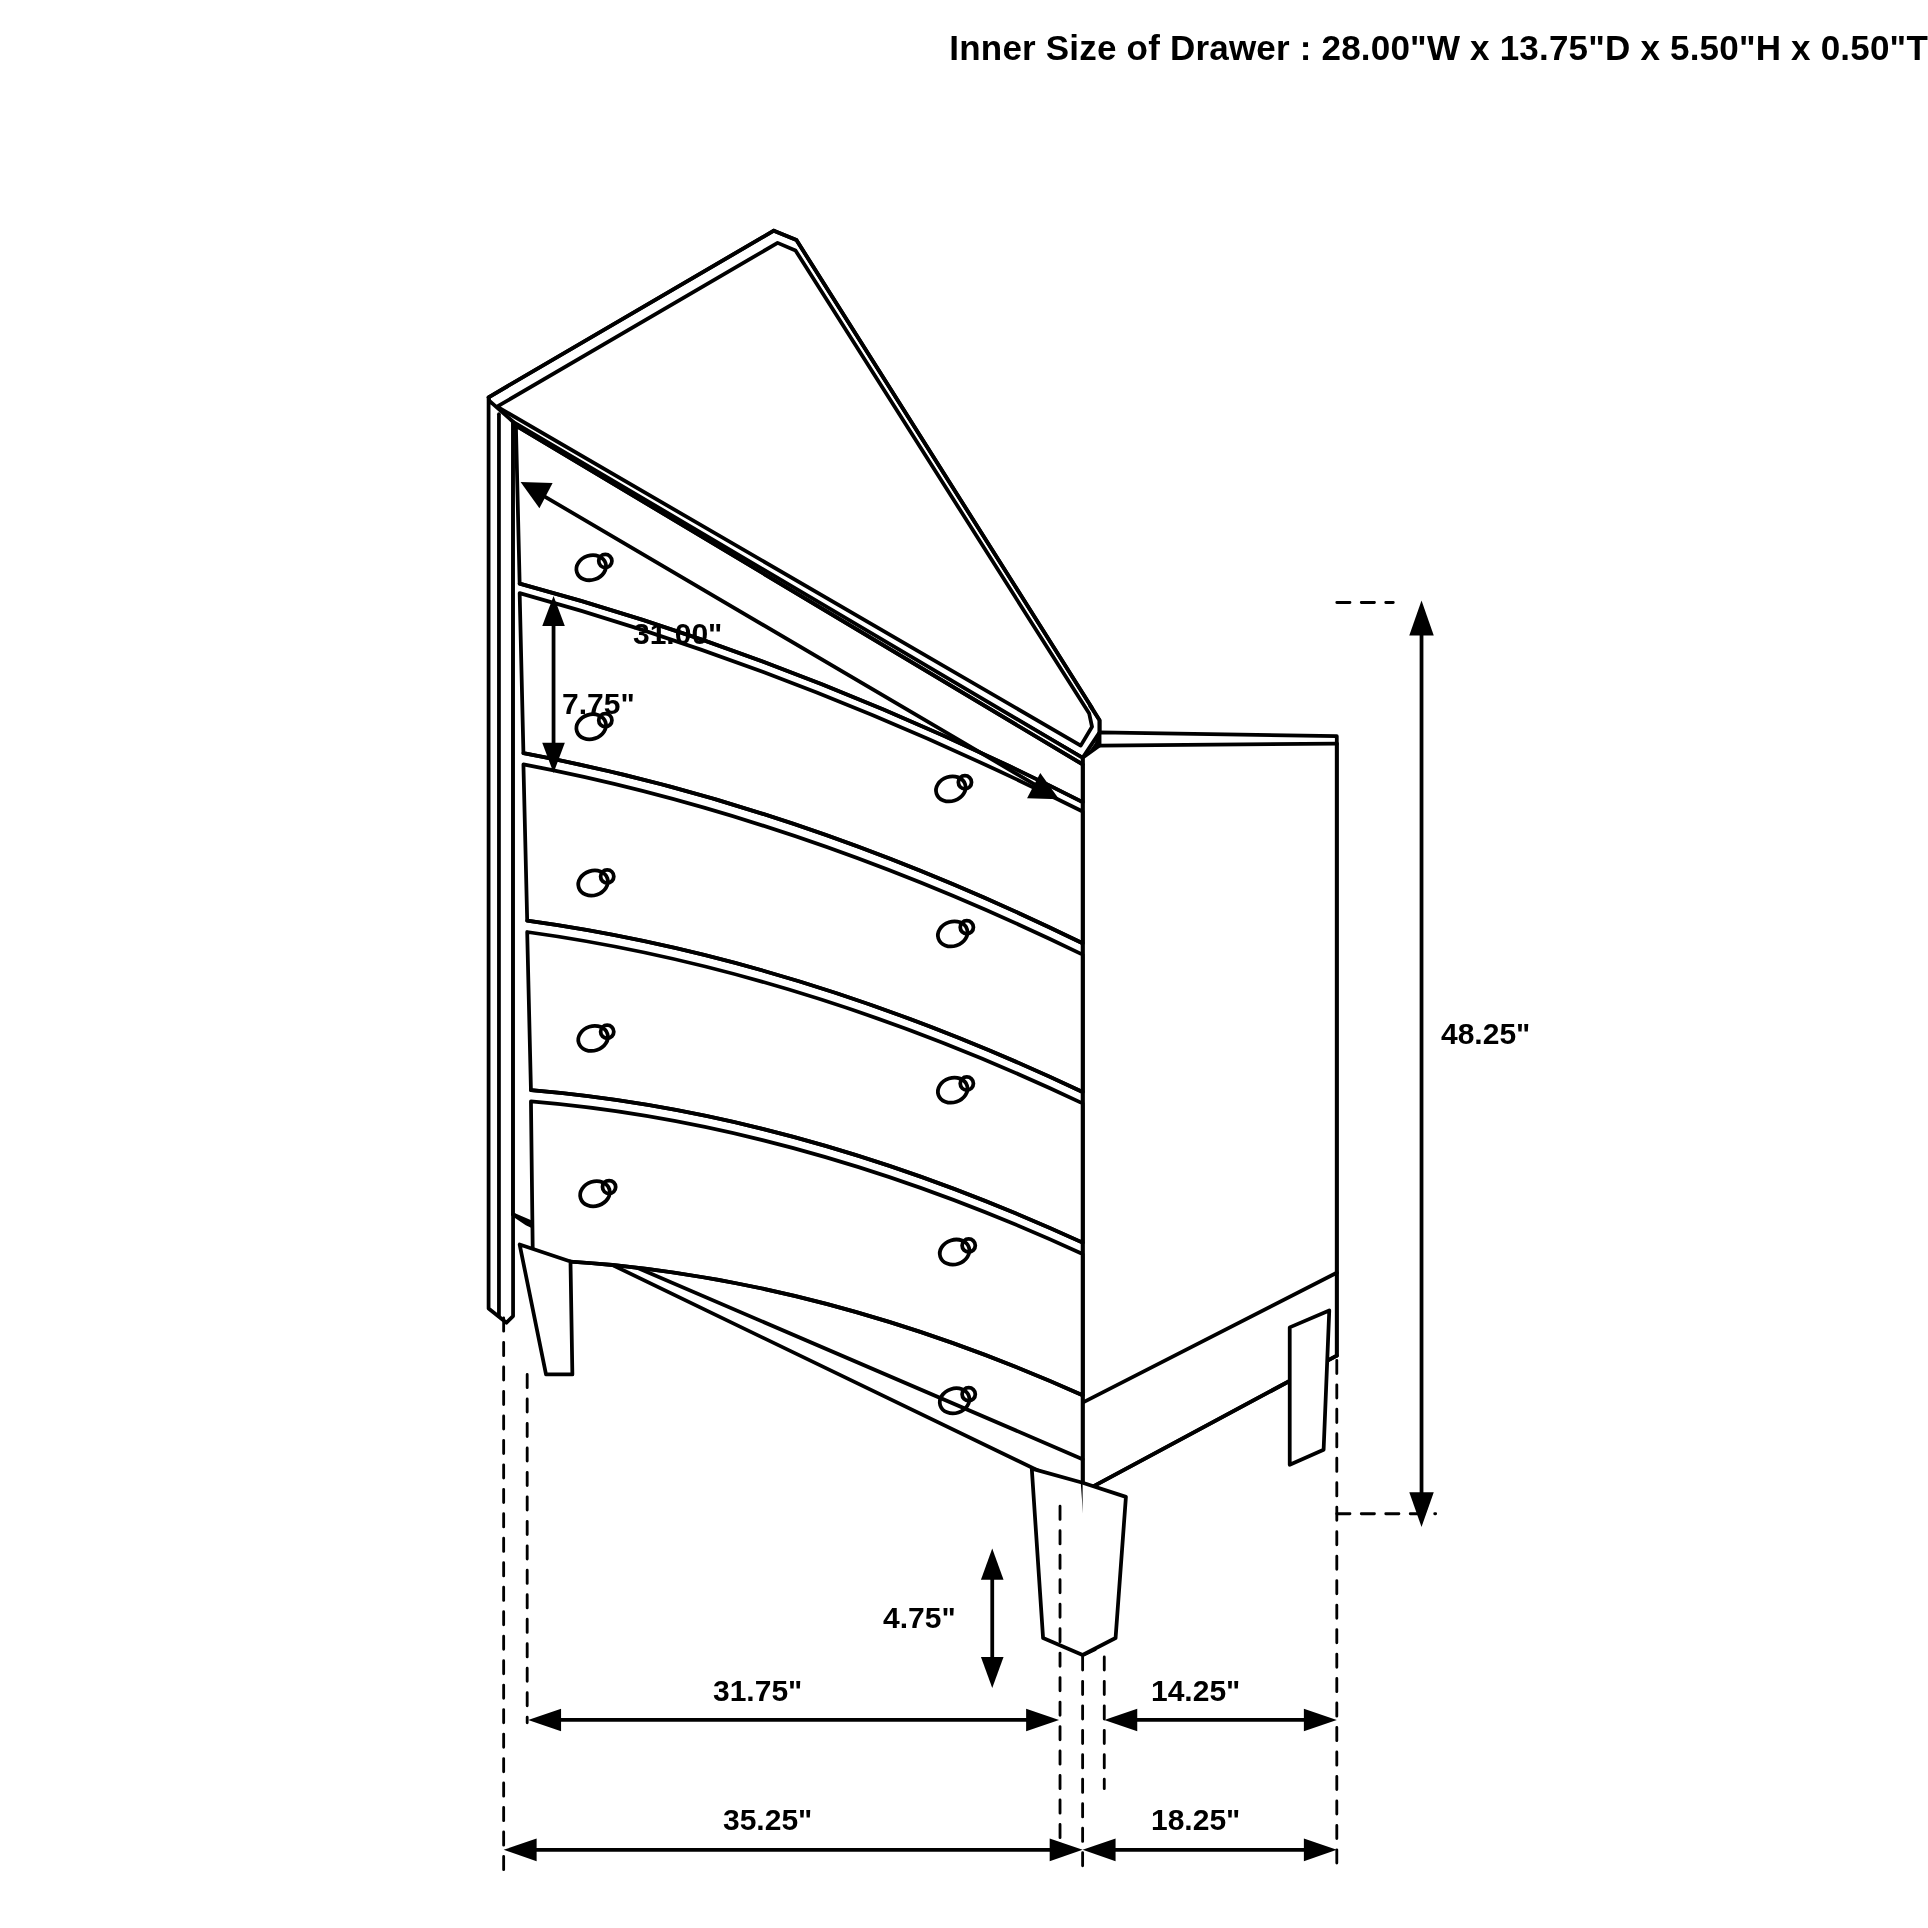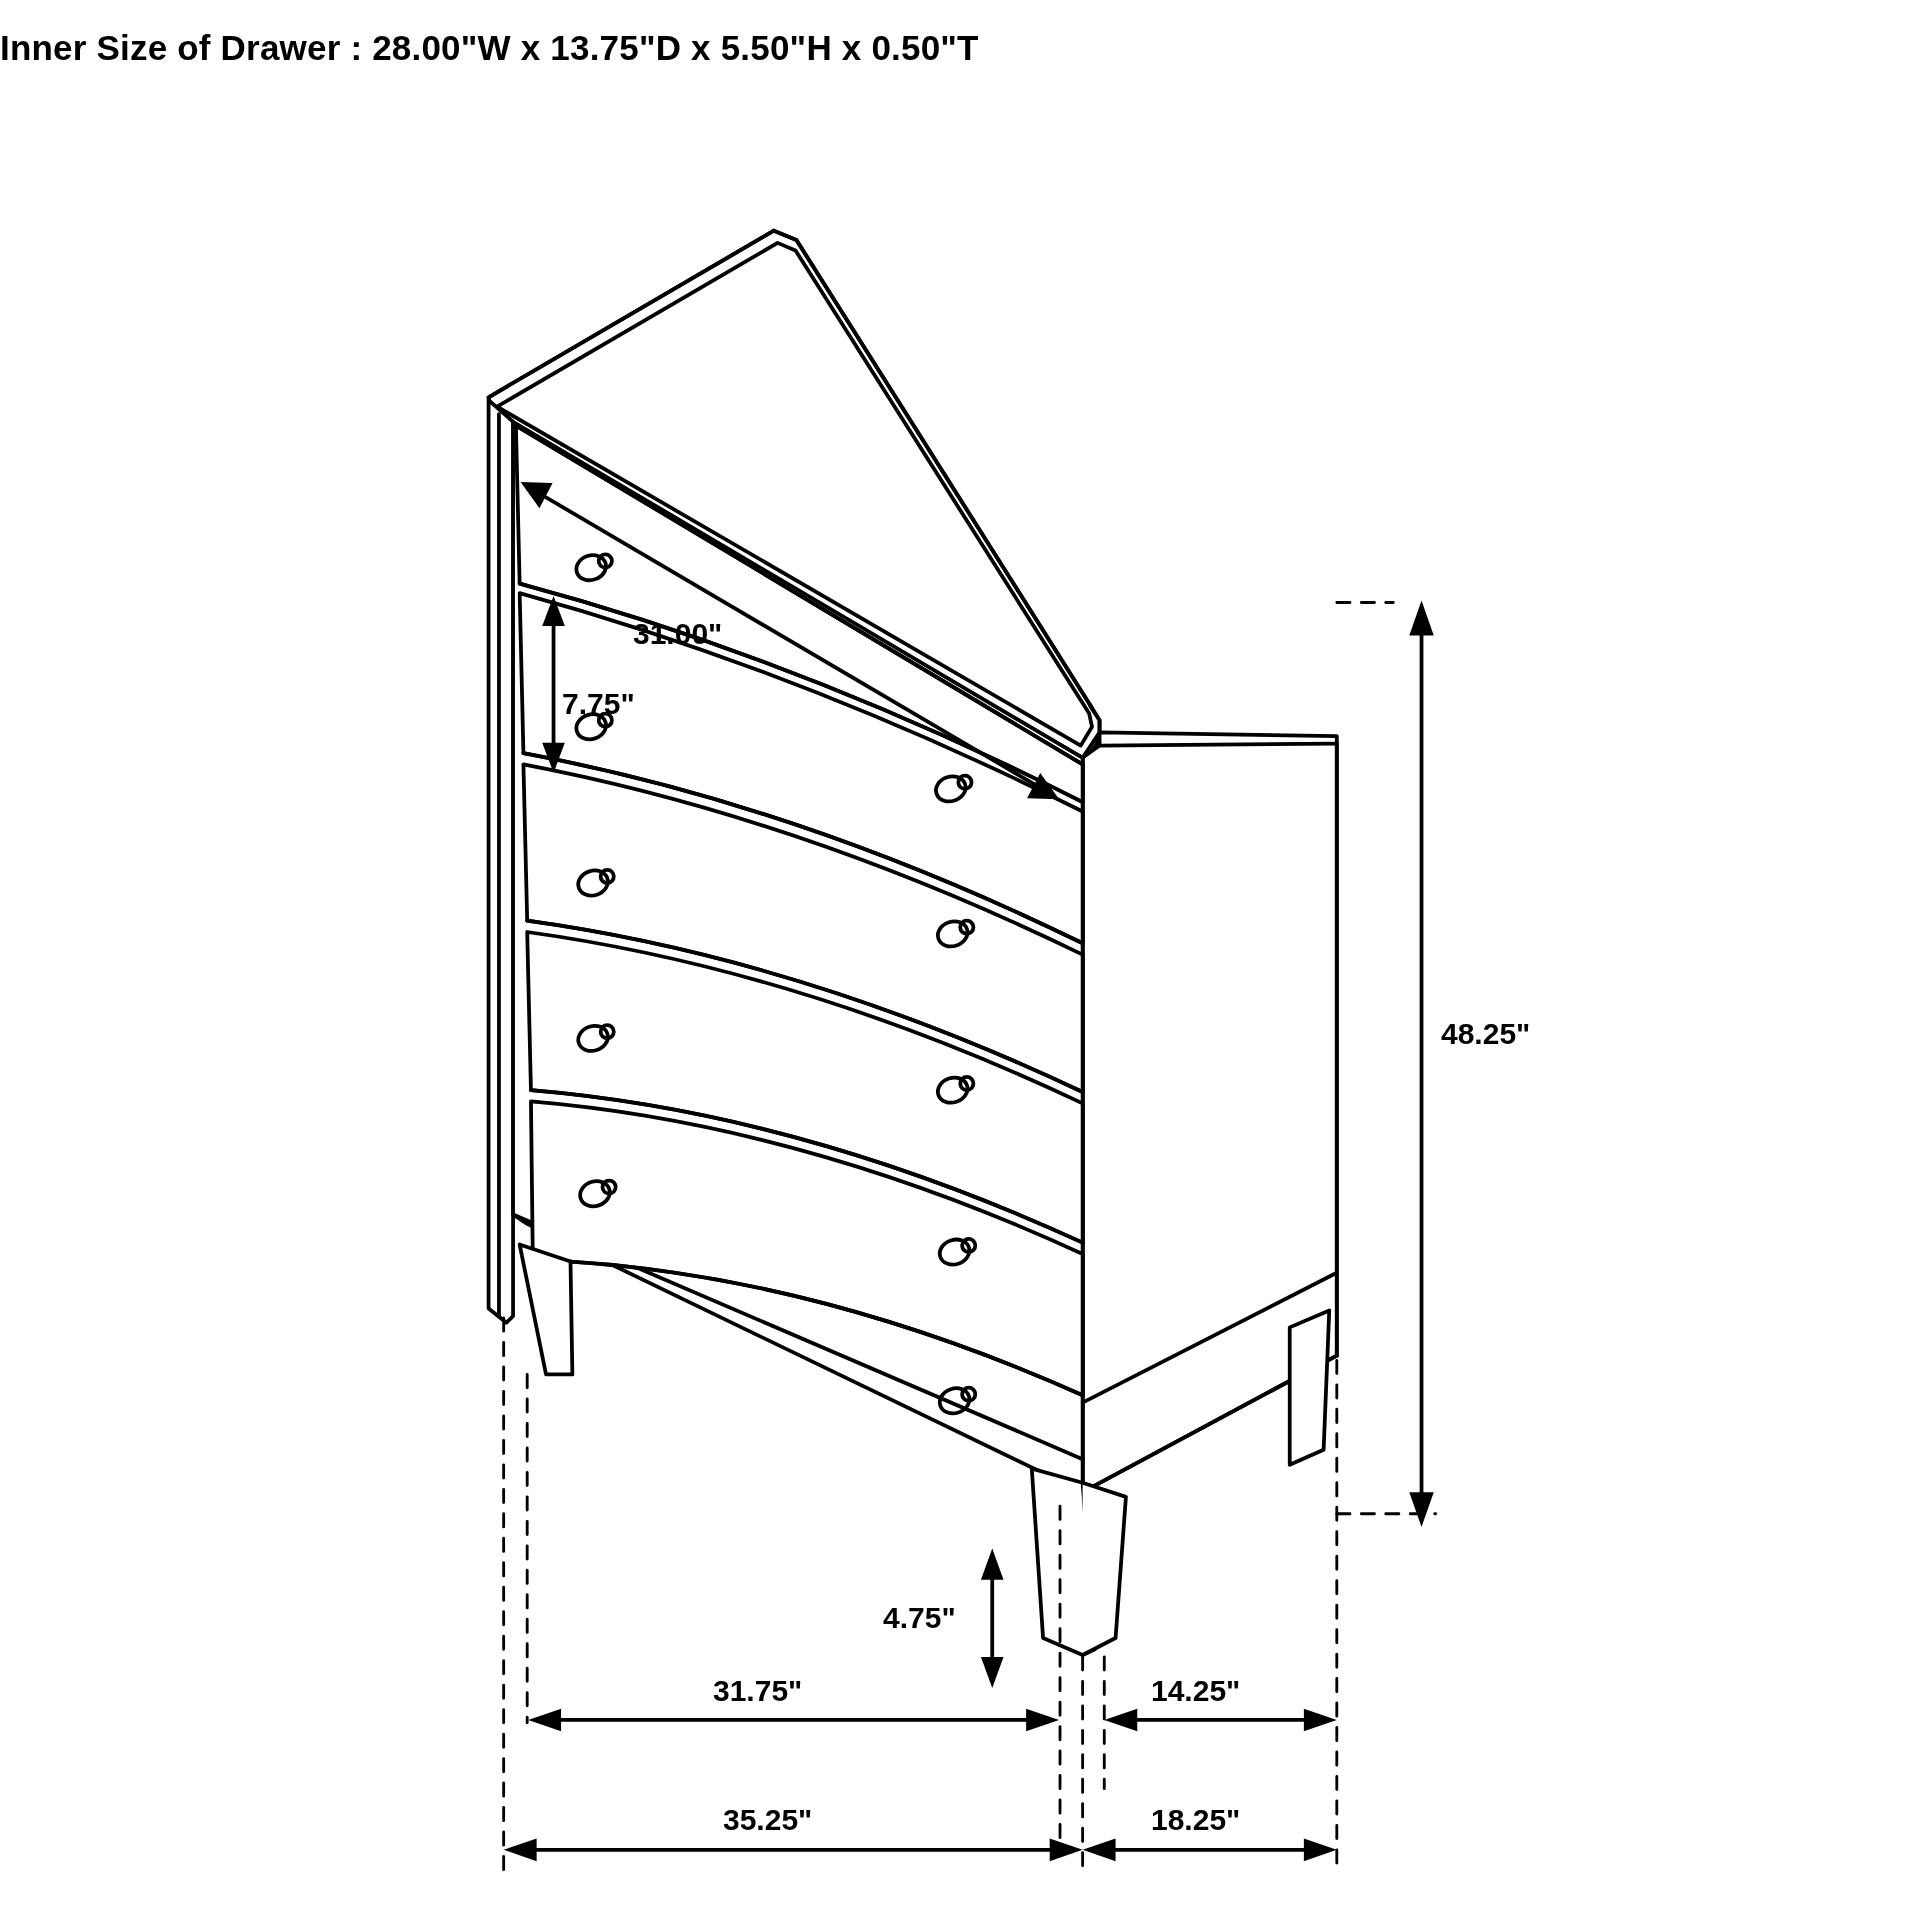--- a/index.html
+++ b/index.html
@@ -19,21 +19,21 @@
     position: absolute;
     left: 0; top: 0;
     width: 1928px;
     height: 1928px;
   }
   .title {
     position: absolute;
     top: 28px;
     left: 0;
     width: 1928px;
-    text-align: left;
+    text-align: right;
     font-size: 35px;
     font-weight: bold;
     letter-spacing: 0.2px;
   }
   svg.drawing {
     position: absolute;
     left: 0;
     top: 0;
     width: 1928px;
     height: 1928px;

